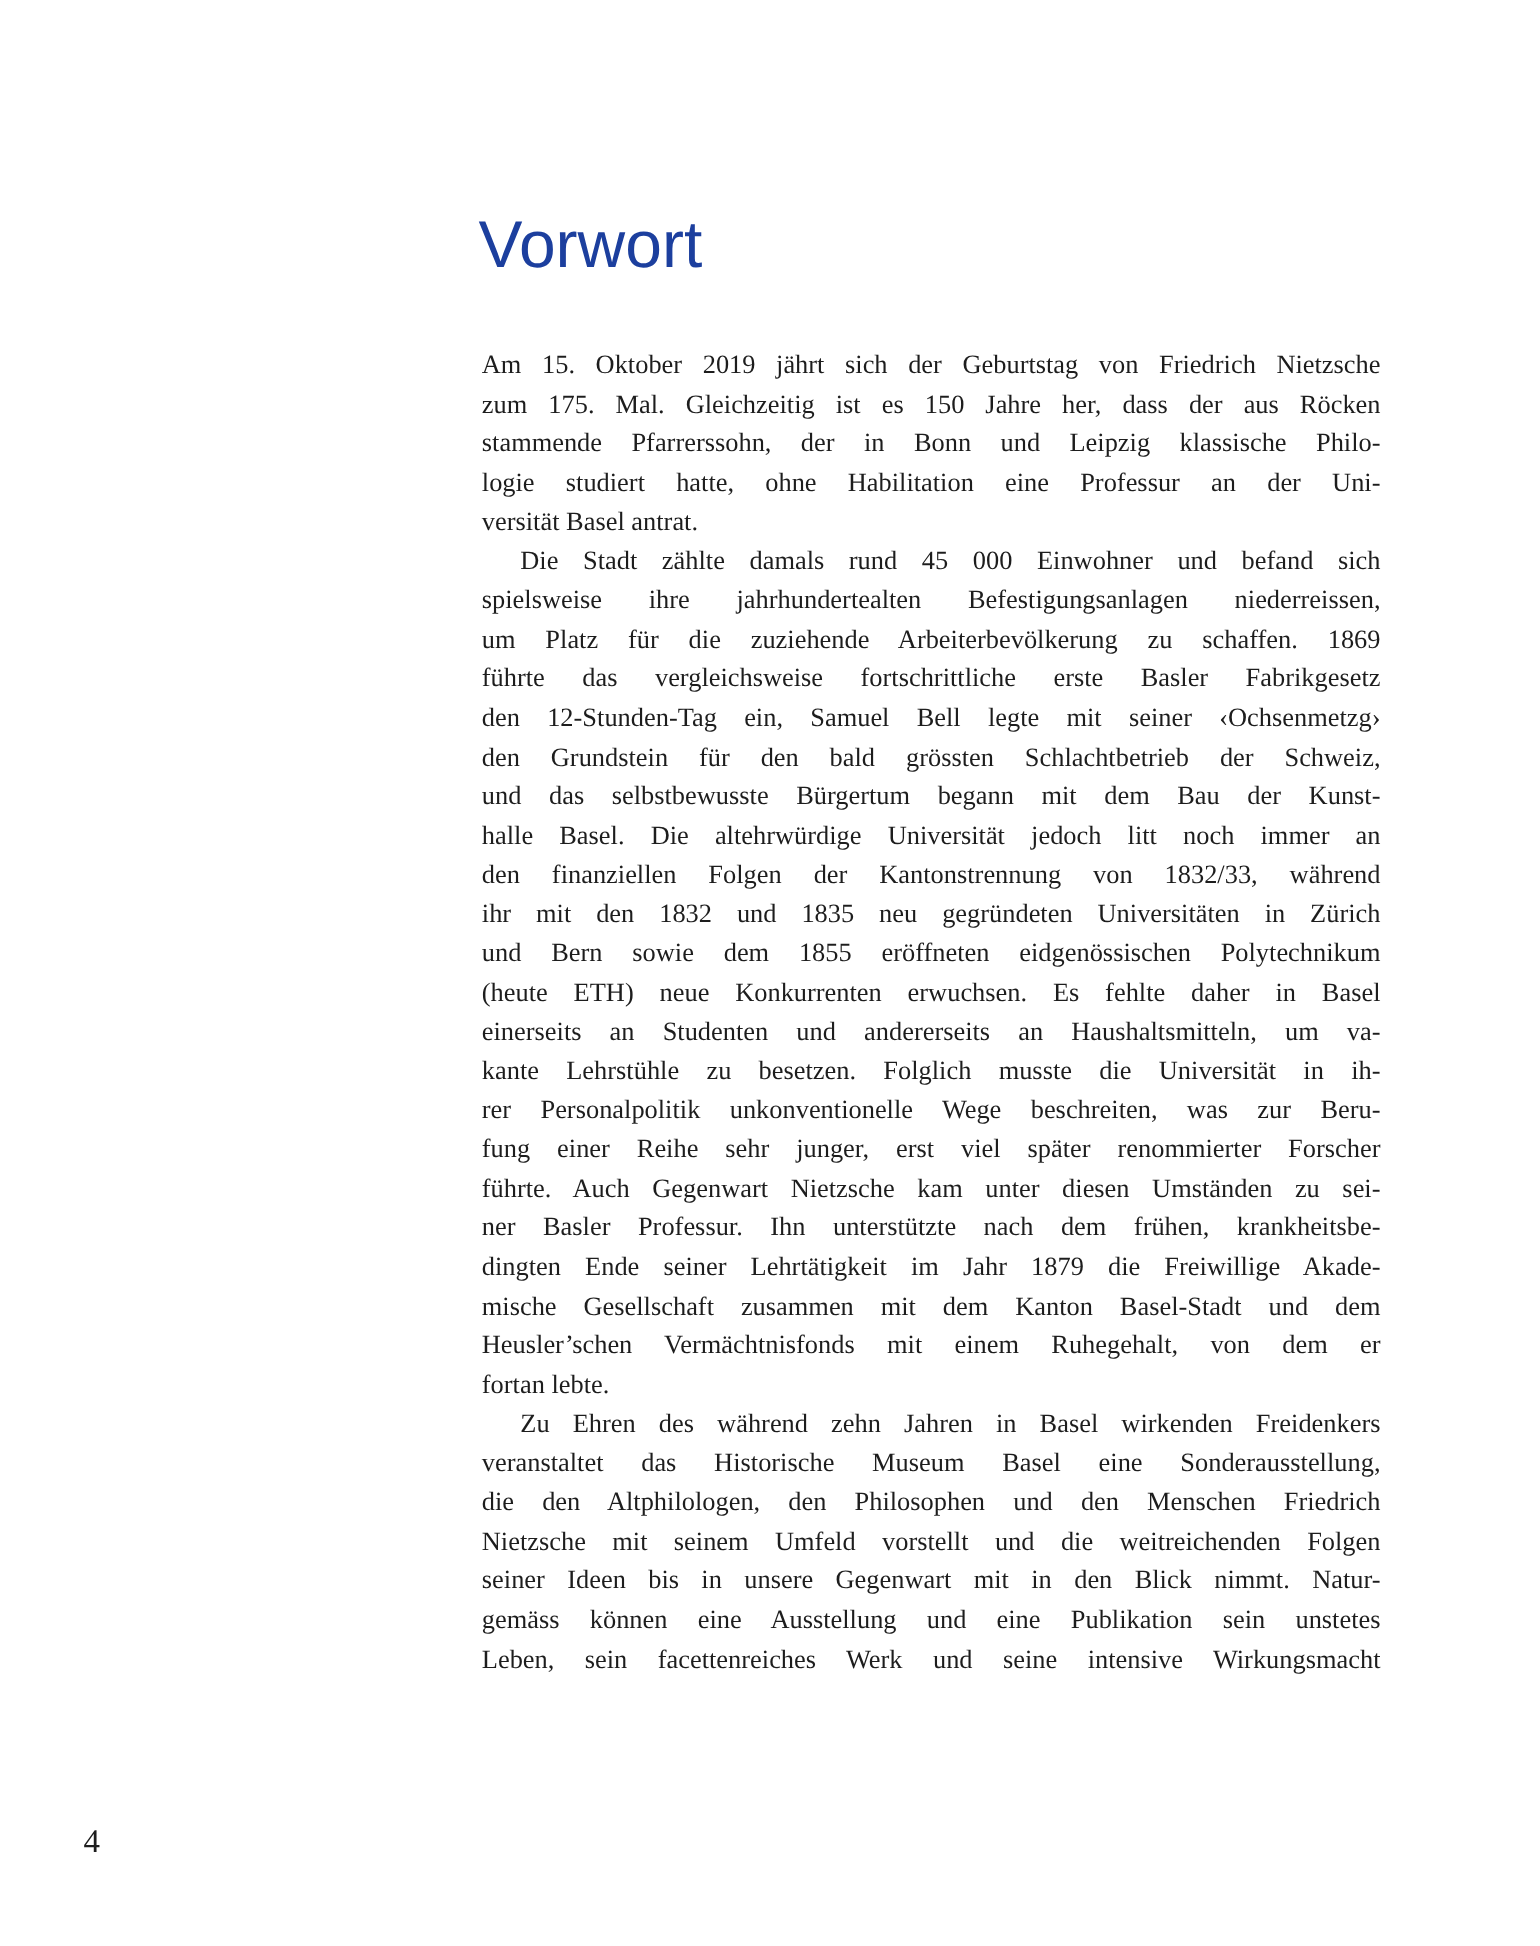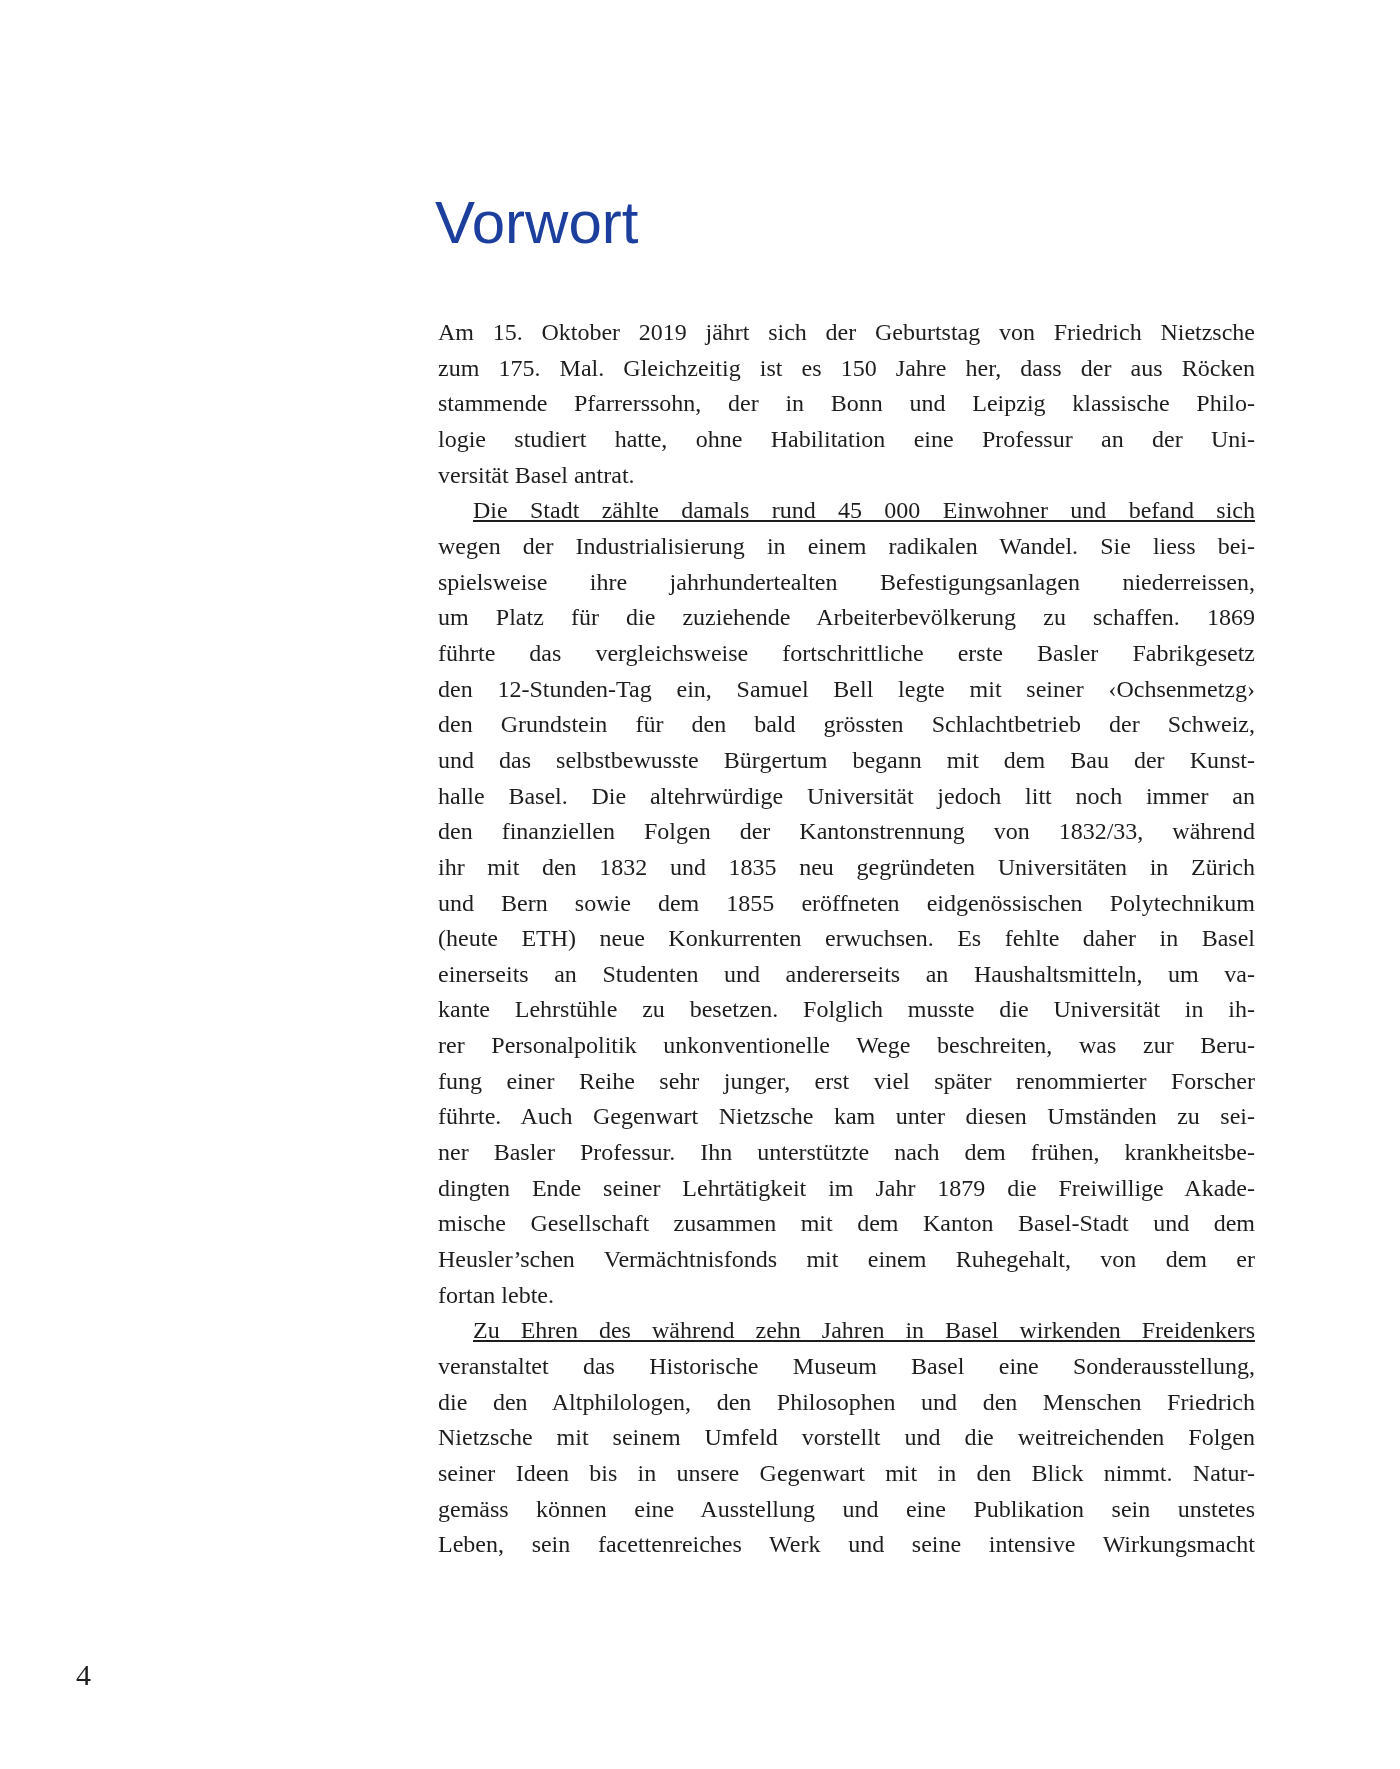--- a/index.html
+++ b/index.html
@@ -42,21 +42,20 @@
     padding: 0;
   }
   .line {
     text-align: justify;
     text-align-last: justify;
     text-justify: inter-word;
     white-space: normal;
   }
   .line.indent {
     padding-left: 35px;
-    text-decoration: underline;
   }
   .line.no-justify {
     text-align: right;
     text-align-last: left;
   }
   .pagenum {
     position: absolute;
     left: 76px;
     top: 1660px;
     font-size: 30px;
@@ -73,21 +72,20 @@
   <main class="textblock">
       <div class="para">
         <div class="line">Am 15. Oktober 2019 jährt sich der Geburtstag von Friedrich Nietzsche</div>
         <div class="line">zum 175. Mal. Gleichzeitig ist es 150 Jahre her, dass der aus Röcken</div>
         <div class="line">stammende Pfarrerssohn, der in Bonn und Leipzig klassische Philo-</div>
         <div class="line">logie studiert hatte, ohne Habilitation eine Professur an der Uni-</div>
         <div class="line no-justify">versität Basel antrat.</div>
       </div>
       <div class="para">
         <div class="line indent">Die Stadt zählte damals rund 45 000 Einwohner und befand sich</div>
-        <div class="line">wegen der Industrialisierung in einem radikalen Wandel. Sie liess bei-</div>
         <div class="line">spielsweise ihre jahrhundertealten Befestigungsanlagen niederreissen,</div>
         <div class="line">um Platz für die zuziehende Arbeiterbevölkerung zu schaffen. 1869</div>
         <div class="line">führte das vergleichsweise fortschrittliche erste Basler Fabrikgesetz</div>
         <div class="line">den 12-Stunden-Tag ein, Samuel Bell legte mit seiner ‹Ochsenmetzg›</div>
         <div class="line">den Grundstein für den bald grössten Schlachtbetrieb der Schweiz,</div>
         <div class="line">und das selbstbewusste Bürgertum begann mit dem Bau der Kunst-</div>
         <div class="line">halle Basel. Die altehrwürdige Universität jedoch litt noch immer an</div>
         <div class="line">den finanziellen Folgen der Kantonstrennung von 1832/33, während</div>
         <div class="line">ihr mit den 1832 und 1835 neu gegründeten Universitäten in Zürich</div>
         <div class="line">und Bern sowie dem 1855 eröffneten eidgenössischen Polytechnikum</div>

